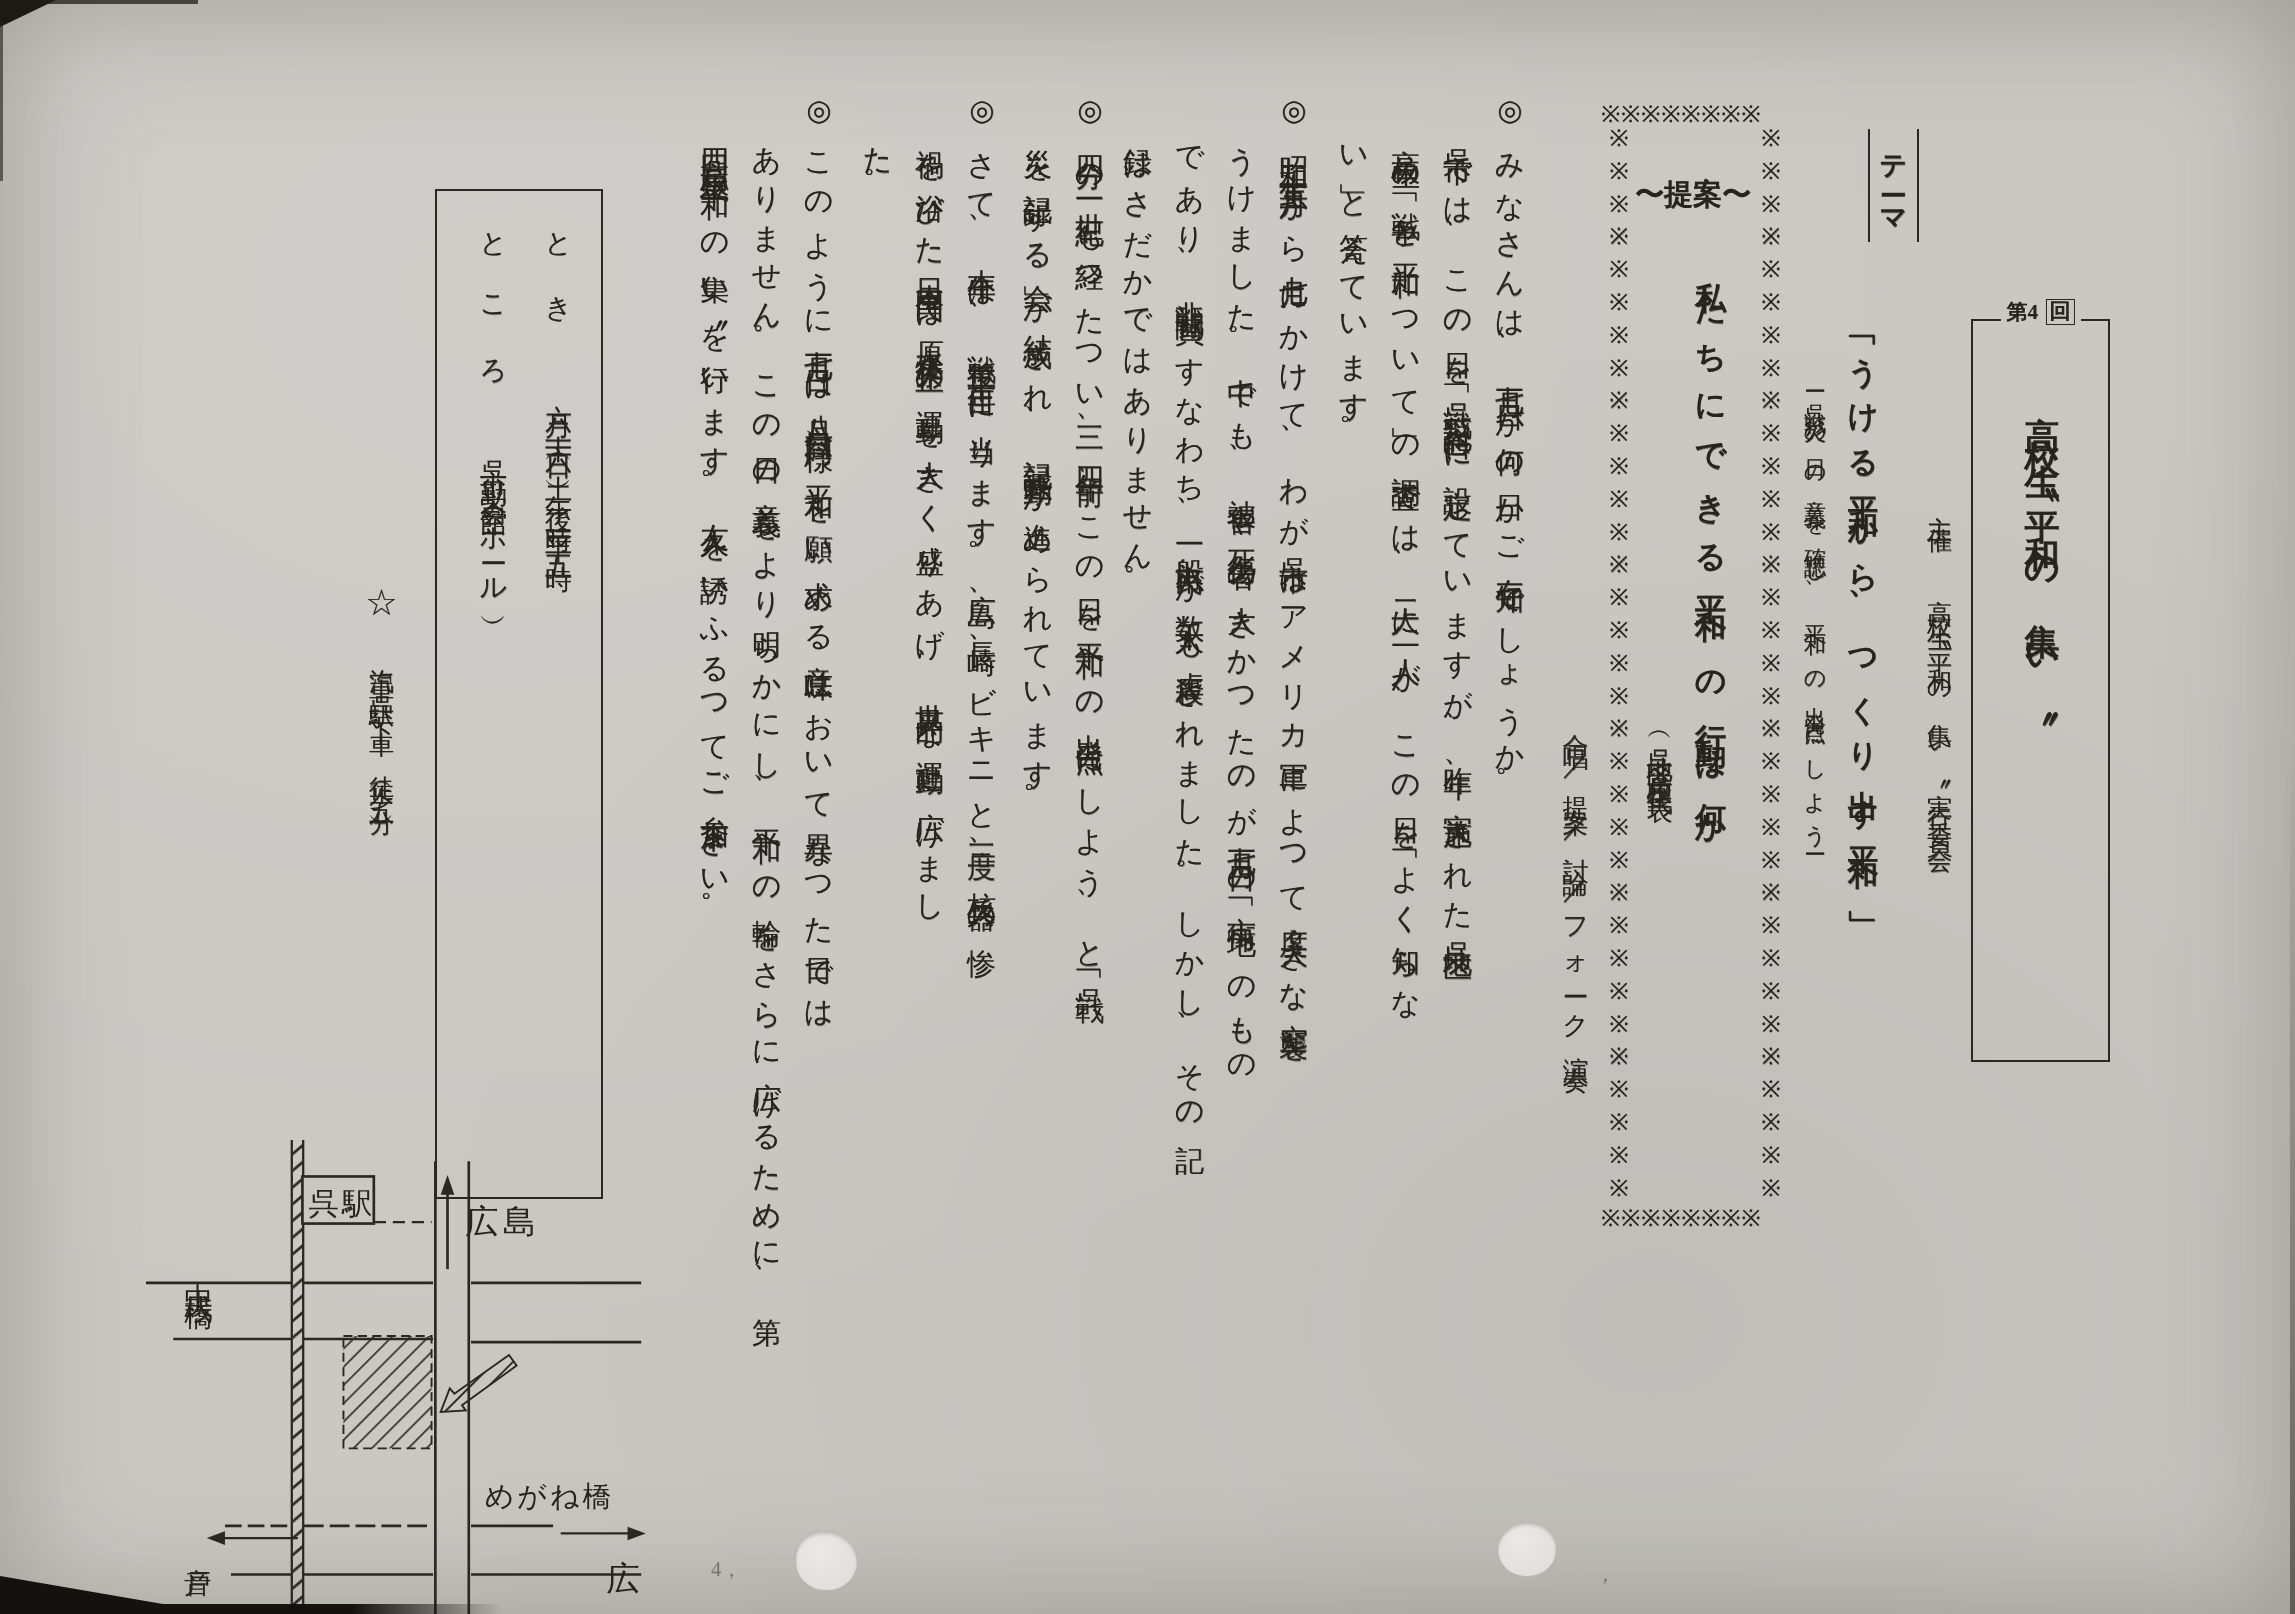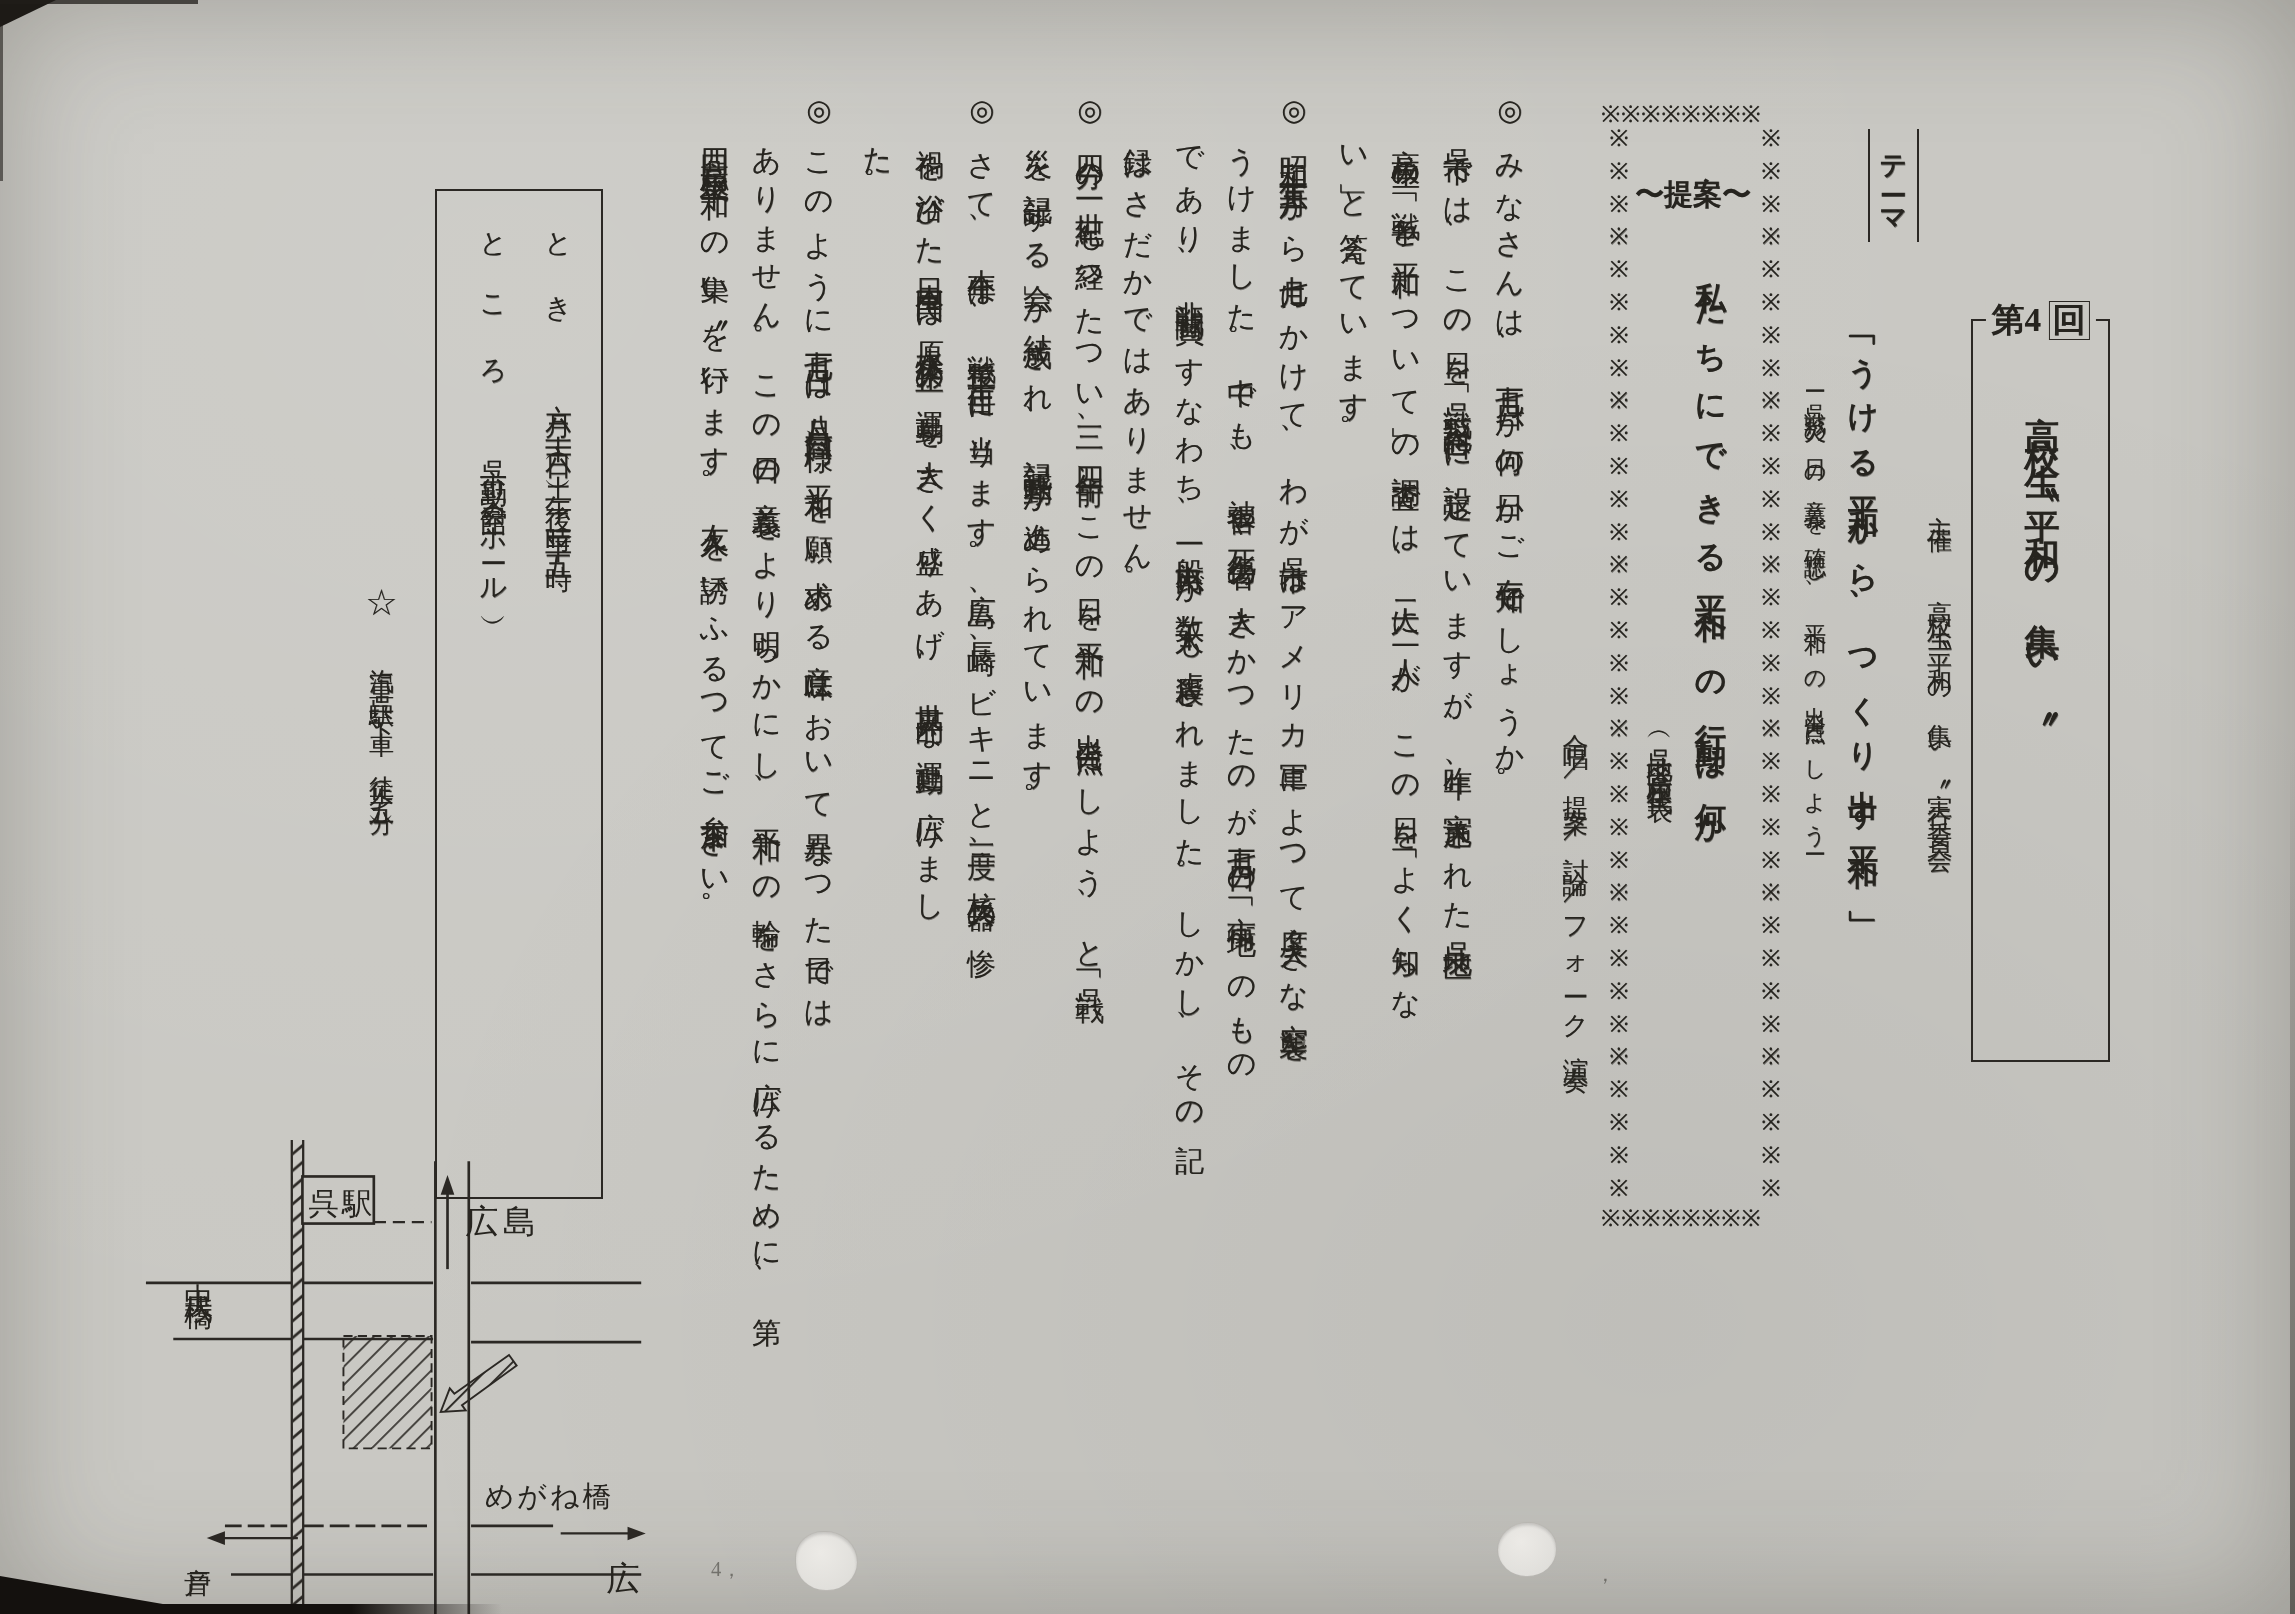--- a/index.html
+++ b/index.html
@@ -10,21 +10,21 @@
       radial-gradient(ellipse at 22% 18%, rgba(255,255,255,.09), transparent 60%),
       radial-gradient(ellipse at 72% 82%, rgba(0,0,0,.05), transparent 55%),
       #c9c8c3;
   }
   .ink{color:#26241f;text-shadow:0.4px 0.4px 0.5px rgba(38,36,31,.5);}
   .v{writing-mode:vertical-rl;text-orientation:mixed;position:absolute;white-space:nowrap;}
   .abs{position:absolute;}
   
   .title-box{position:absolute;left:1971px;top:319px;width:135px;height:739px;border:2.3px solid #2b2824;}
   .edition{position:absolute;top:-23px;left:50%;transform:translateX(-50%);background:#c9c8c3;
-           padding:0 6px;font-size:33px;font-weight:bold;white-space:nowrap;display:flex;gap:7.6px;align-items:center;}
+           padding:0 6px;font-size:21px;font-weight:bold;white-space:nowrap;display:flex;gap:7.6px;align-items:center;}
   .edition .boxed{border:1.5px solid #2b2824;padding:0 3px;line-height:1.1;}
   .title-main{writing-mode:vertical-rl;text-orientation:mixed;position:absolute;top:67px;left:50%;
               transform:translateX(-50%);font-size:35px;font-weight:bold;letter-spacing:24px;}
   
   .organizer{left:1923px;top:496px;font-size:25px;letter-spacing:13.7px;}
   .slogan-main{left:1842px;top:325px;font-size:30px;font-weight:bold;letter-spacing:11.4px;}
   .slogan-sub{left:1800px;top:379px;font-size:22px;letter-spacing:7.6px;}
   .theme{left:1868px;top:129px;font-size:27px;font-weight:bold;letter-spacing:12px;
          border-left:2.3px solid #2b2824;border-right:2.3px solid #2b2824;padding:7.6px 5.3px;}
   .vgap{display:inline-block;width:1.5px;}

